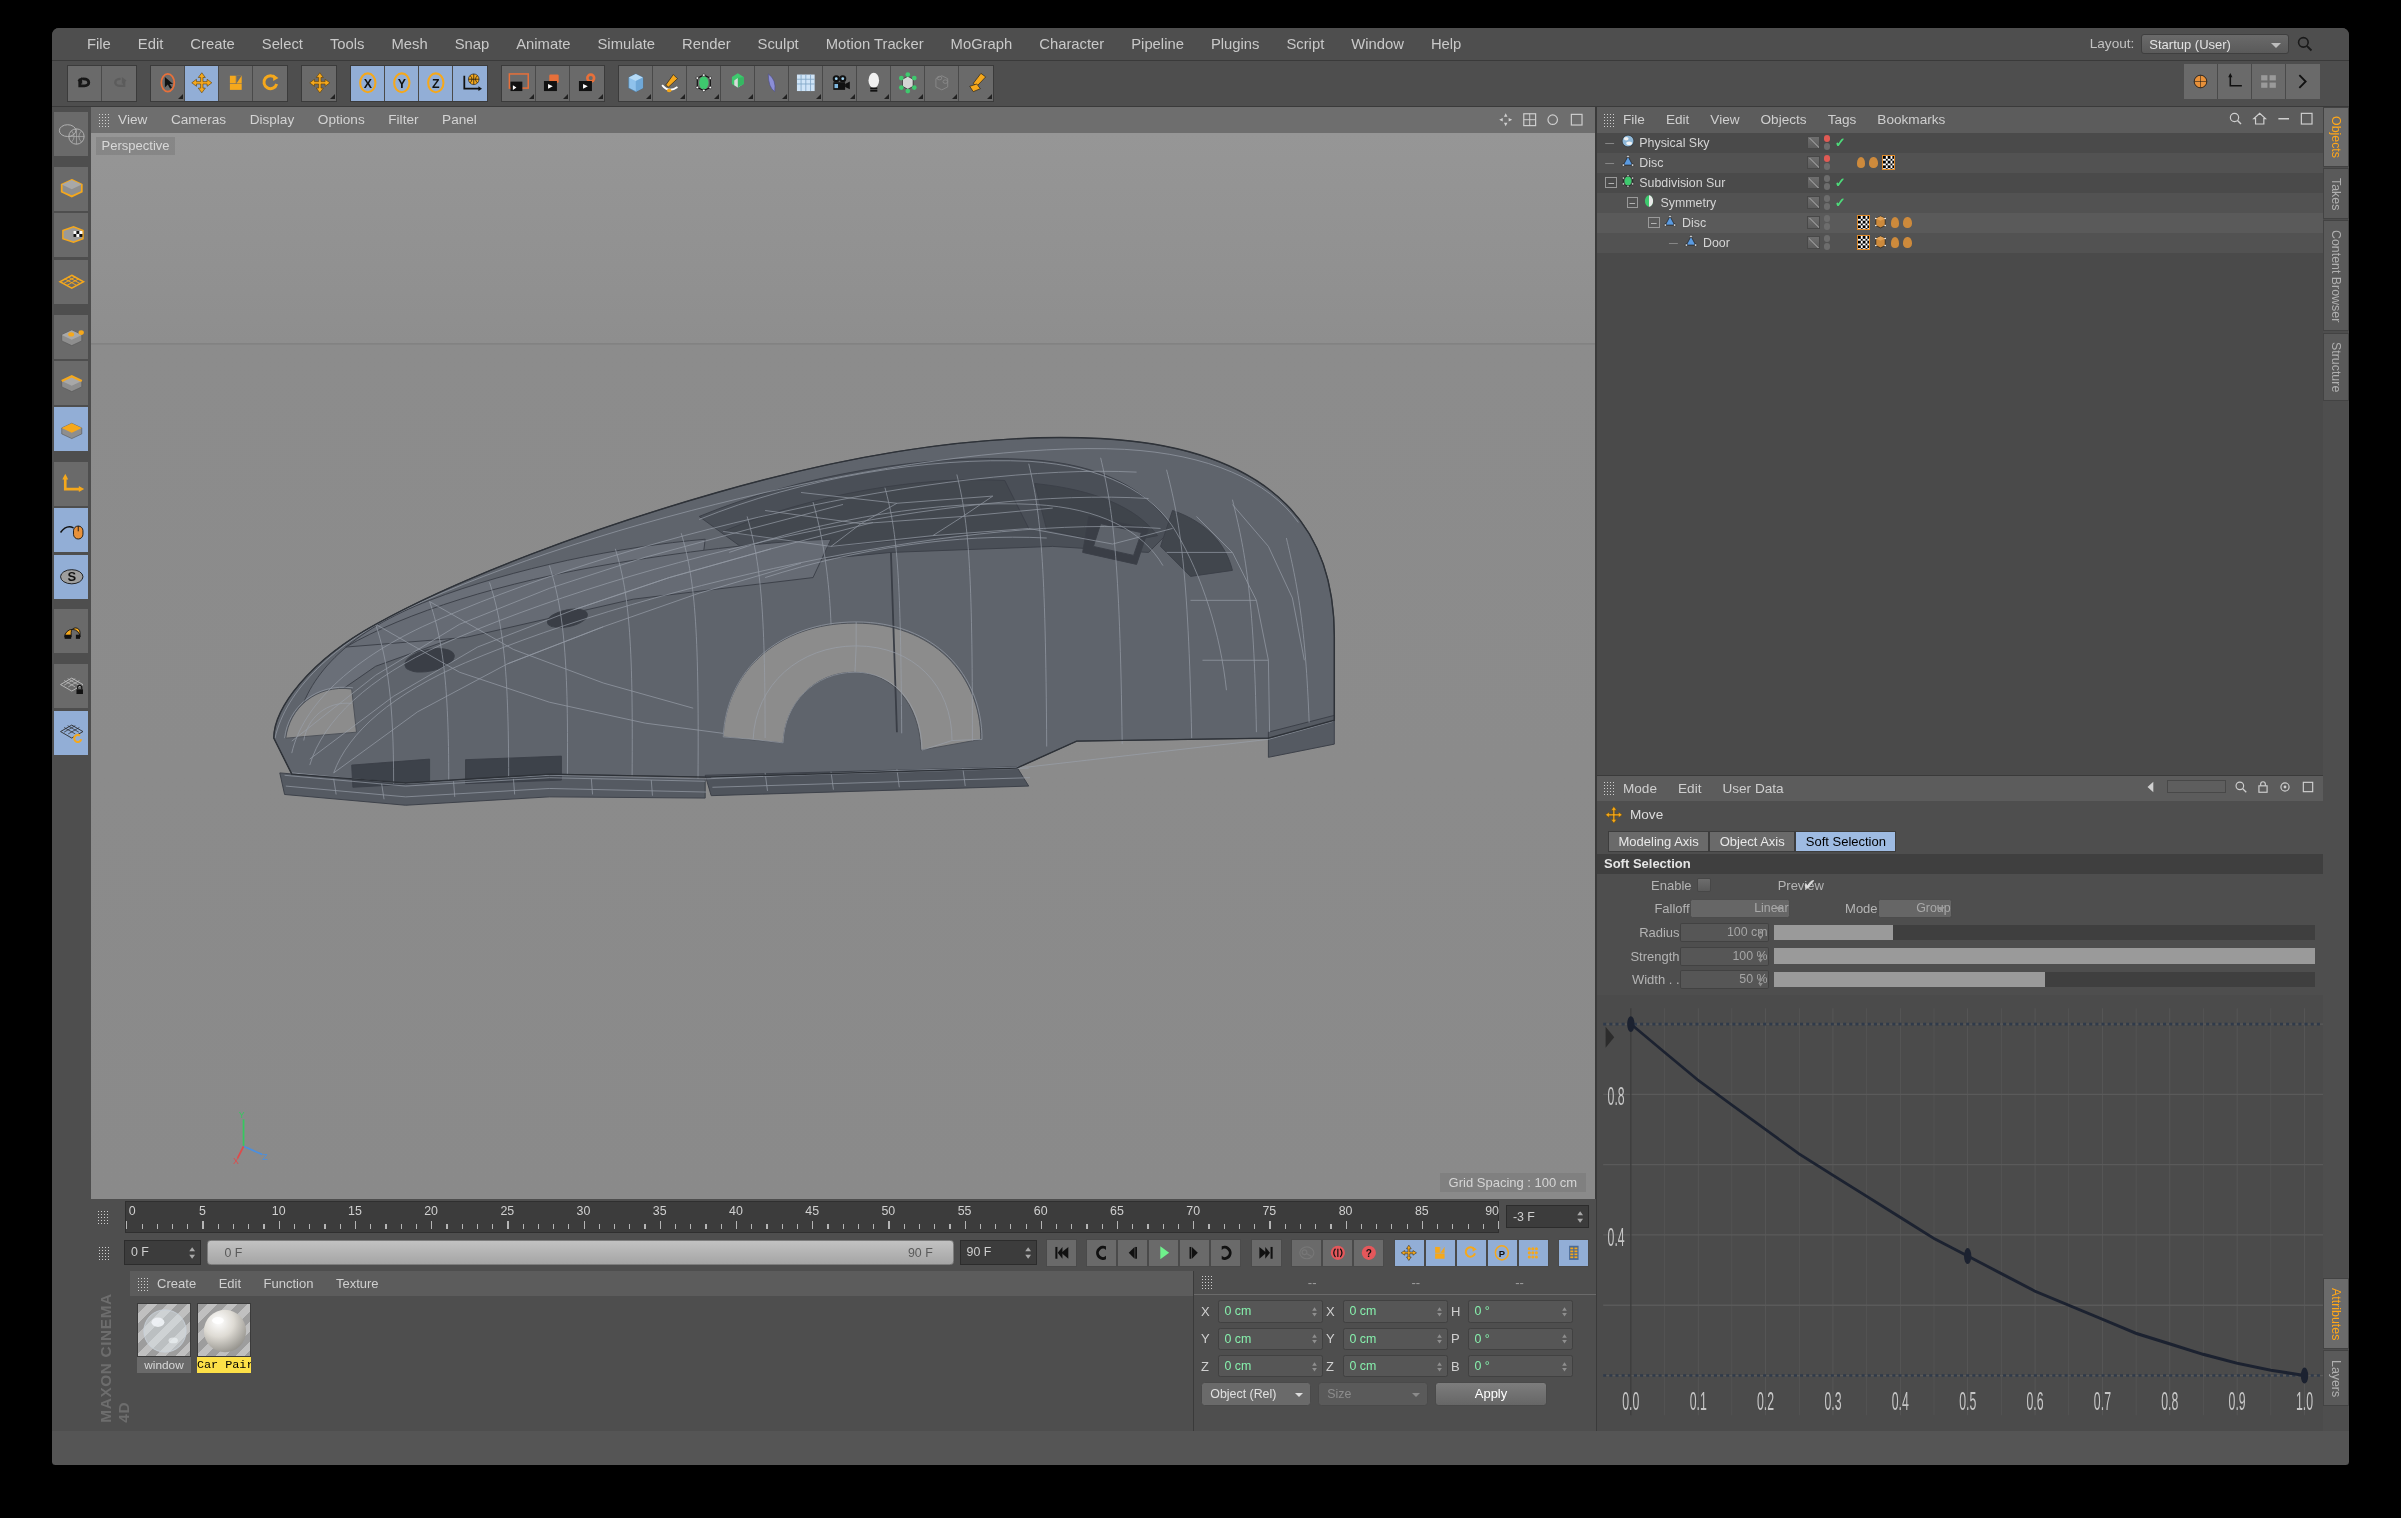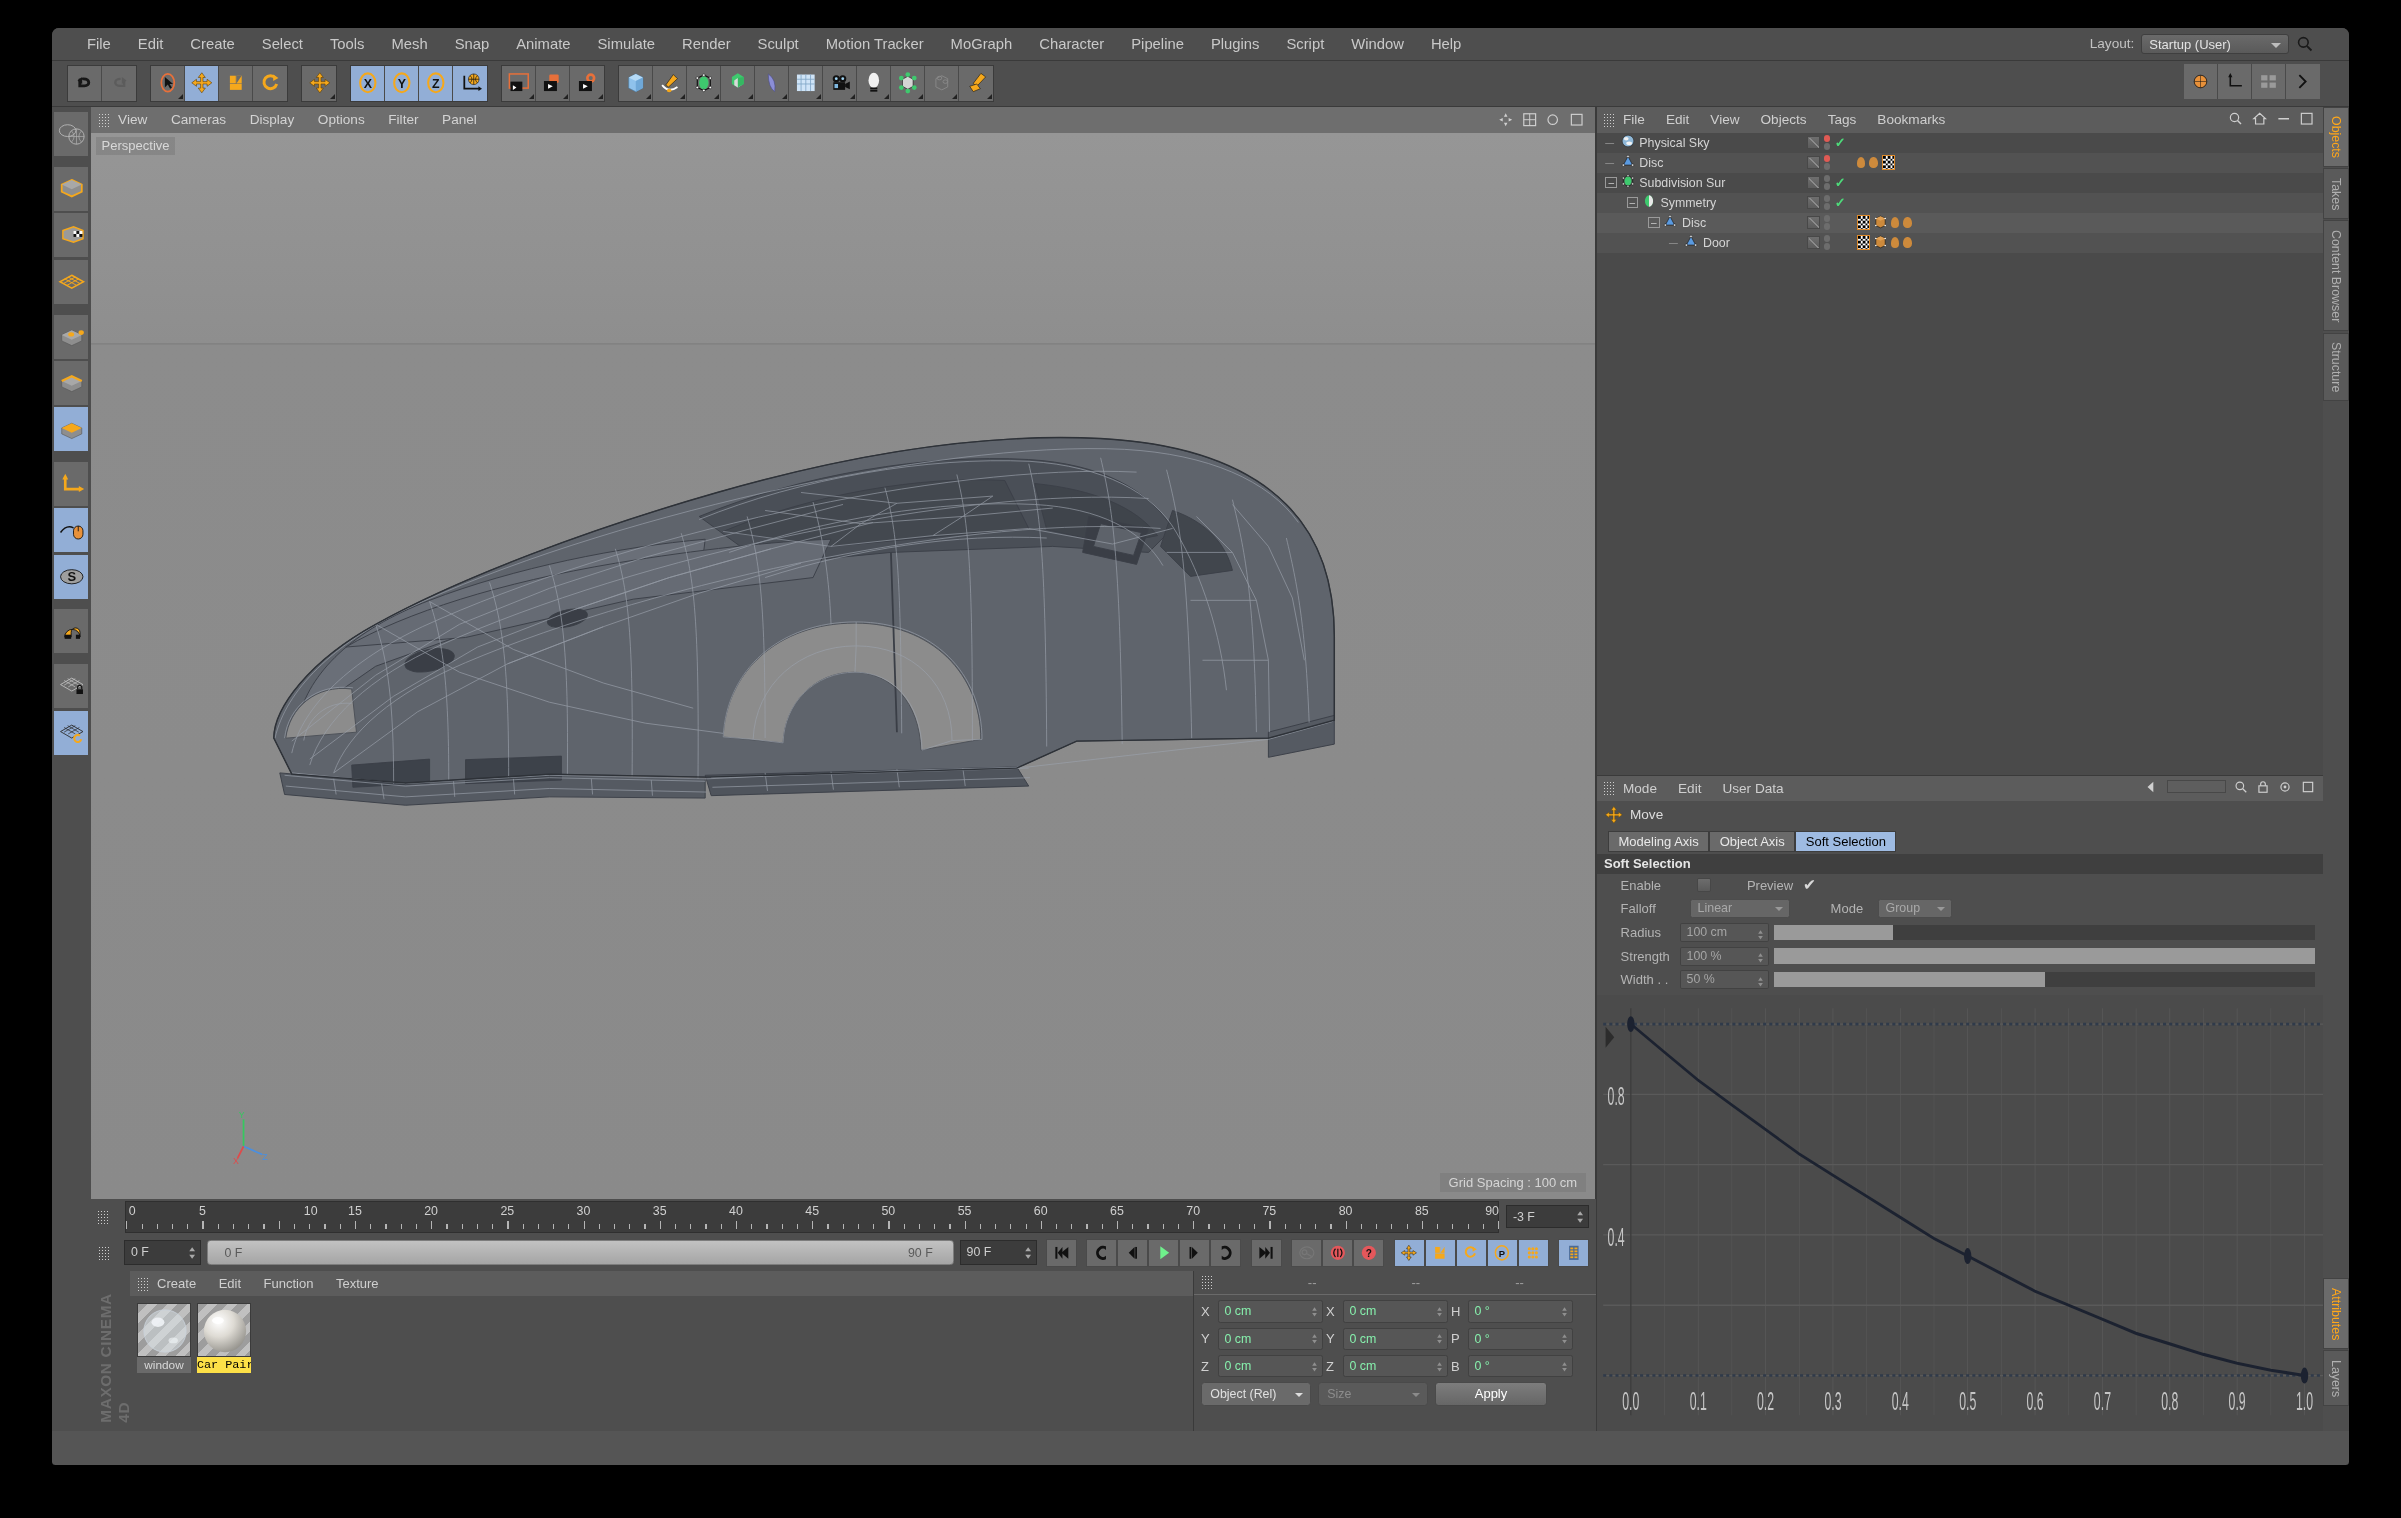--- a/index.html
+++ b/index.html
@@ -159,21 +159,21 @@
   .ammenu{ height:25px; background:#5c5c5c; display:flex; align-items:center; padding-left:5.9px; position:relative;}
   .ammenu .mi{ font-size:13.6px; color:#cfcfcf; margin-right:21px; }
   .ammenu .rico{ position:absolute; right:8.3px; top:4.1px; display:flex; gap:8.3px; align-items:center;}
   .amtool{ height:28px; display:flex; align-items:center; gap:7px; padding-left:8.3px; font-size:13.6px; color:#dcdcdc;}
   .amtabs{ height:25px; display:flex; padding-left:11px; gap:0; align-items:center;}
   .amtab{ height:21px; padding:0 9.5px; background:#6a6a6a; border:0.6px solid #3d3d3d;
       font-size:13px; color:#e8e8e8; line-height:20px; }
   .amtab.sel{ background:#9ebbe2; color:#000; }
   .amsect{ height:20px; background:#3f3f3f; font-size:13px; color:#e6e6e6; font-weight:bold;
       padding-left:7px; line-height:20px; }
-  .amrow{ height:23.6px; display:flex; align-items:center; padding-left:23.6px; font-size:13px; color:#b4b4b4;}
+  .amrow{ height:23.6px; display:flex; align-items:center; padding-left:23.6px; font-size:13px; color:#b4b4b4;text-align:right;}
   .cbox{ width:14px; height:14px; background:linear-gradient(#6d6d6d,#5a5a5a); border:0.6px solid #474747;
       border-radius:1.8px; margin:0 5.9px; }
   .ddown{ height:19px; background:#666; border:0.6px solid #4c4c4c; border-radius:2.4px; font-size:12.4px;
       color:#a9a9a9; padding-left:7px; line-height:17.7px; position:relative; }
   .ddown .carr{ position:absolute; right:5.9px; top:7px; width:0;height:0;
       border-left:4.7px solid transparent;border-right:4.7px solid transparent;border-top:4.7px solid #999; }
   .numfld{ width:89px; height:19px; background:#565656; border:0.6px solid #424242; border-radius:1.8px;
       font-size:12.4px; color:#a5a5a5; padding-left:5.9px; line-height:17.7px; position:relative; }
   .slider{ flex:1; height:15.4px; background:#3f3f3f; margin-right:8.3px; position:relative; }
   .slider .fill{ height:100%; background:#9a9a9a; }
@@ -820,21 +820,21 @@
             <div class="tk" style="left: 92.2222%; height: 5.3px;"></div>
             <div class="tk" style="left: 93.3333%; height: 5.3px;"></div>
             <div class="tk" style="left: 94.4444%; height: 8.3px;"></div>
             <div class="tk" style="left: 95.5556%; height: 5.3px;"></div>
             <div class="tk" style="left: 96.6667%; height: 5.3px;"></div>
             <div class="tk" style="left: 97.7778%; height: 5.3px;"></div>
             <div class="tk" style="left: 98.8889%; height: 5.3px;"></div>
             <div class="tk" style="left: 100%; height: 8.3px;"></div>
             <div class="lb" style="left: calc(0% + 5.9px);">0</div>
             <div class="lb" style="left: calc(5.55556% + 0px);">5</div>
-            <div class="lb" style="left: calc(11.1111% + 0px); margin-left: 32px;">10</div>
+            <div class="lb" style="left: calc(11.1111% + 0px);">10</div>
             <div class="lb" style="left: calc(16.6667% + 0px);">15</div>
             <div class="lb" style="left: calc(22.2222% + 0px);">20</div>
             <div class="lb" style="left: calc(27.7778% + 0px);">25</div>
             <div class="lb" style="left: calc(33.3333% + 0px);">30</div>
             <div class="lb" style="left: calc(38.8889% + 0px);">35</div>
             <div class="lb" style="left: calc(44.4444% + 0px);">40</div>
             <div class="lb" style="left: calc(50% + 0px);">45</div>
             <div class="lb" style="left: calc(55.5556% + 0px);">50</div>
             <div class="lb" style="left: calc(61.1111% + 0px);">55</div>
             <div class="lb" style="left: calc(66.6667% + 0px);">60</div>

